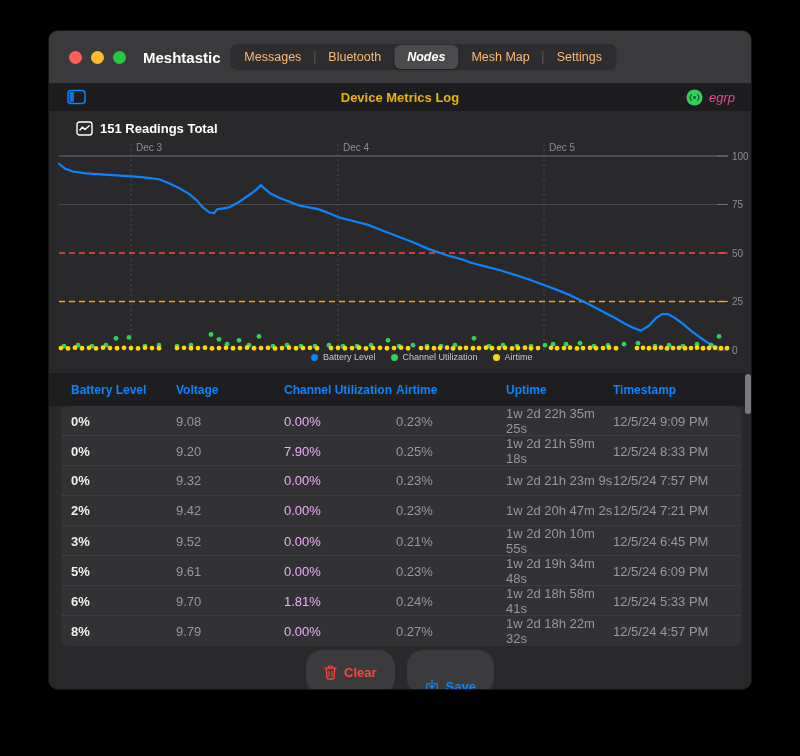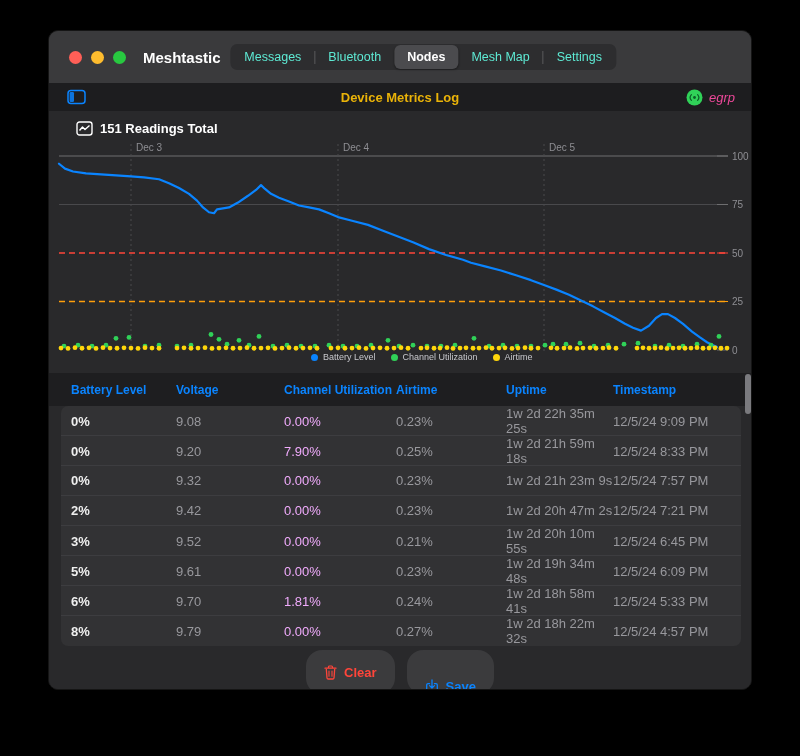--- a/index.html
+++ b/index.html
@@ -11,23 +11,23 @@
     box-shadow:0 18px 50px rgba(0,0,0,.65); border:1px solid #151515; }
 
   
   .titlebar { position:absolute; left:0; top:0; width:100%; height:52px;
     background:#3a3a3c; display:flex; align-items:center; }
   .lights { display:flex; gap:9px; margin-left:20px; }
   .light { width:13px; height:13px; border-radius:50%; }
   .app-title { color:#fff; font-weight:bold; font-size:15px; margin-left:17px; }
   .tabbar { position:absolute; left:50%; top:50%; transform:translate(-44%,-50%);
     display:flex; align-items:center; background:#2d2d2f; border-radius:7px; padding:1px; height:26px; }
-  .seg { color:#5eead4; font-size:12.5px; padding:0 13px; height:24px; line-height:24px;
+  .seg { color:#fdba74; font-size:12.5px; padding:0 13px; height:24px; line-height:24px;
     border-radius:6px; white-space:nowrap; }
-  .seg.sel { background:#4b4b4e; color:#fff; font-weight:bold; box-shadow:0 1px 2px rgba(0,0,0,.35); }
+  .seg.sel { background:#4b4b4e; color:#fff; font-weight:bold; box-shadow:0 1px 2px rgba(0,0,0,.35);font-style:italic; }
   .segdiv { width:1px; height:13px; background:#5a5a5d; }
 
   
   .toolbar { position:absolute; left:0; top:52px; width:100%; height:28px;
     background:#1d1d1f; display:flex; align-items:center; }
   .toolbar-title { position:absolute; left:50%; transform:translateX(-50%);
     color:#eab308; font-weight:bold; font-size:13px; }
   .sidebar-btn { margin-left:18px; display:flex; align-items:center; }
   .node-chip { position:absolute; right:16px; display:flex; align-items:center; gap:6px; }
   .node-chip span { color:#ec4899; font-size:13px;font-style:italic; }

